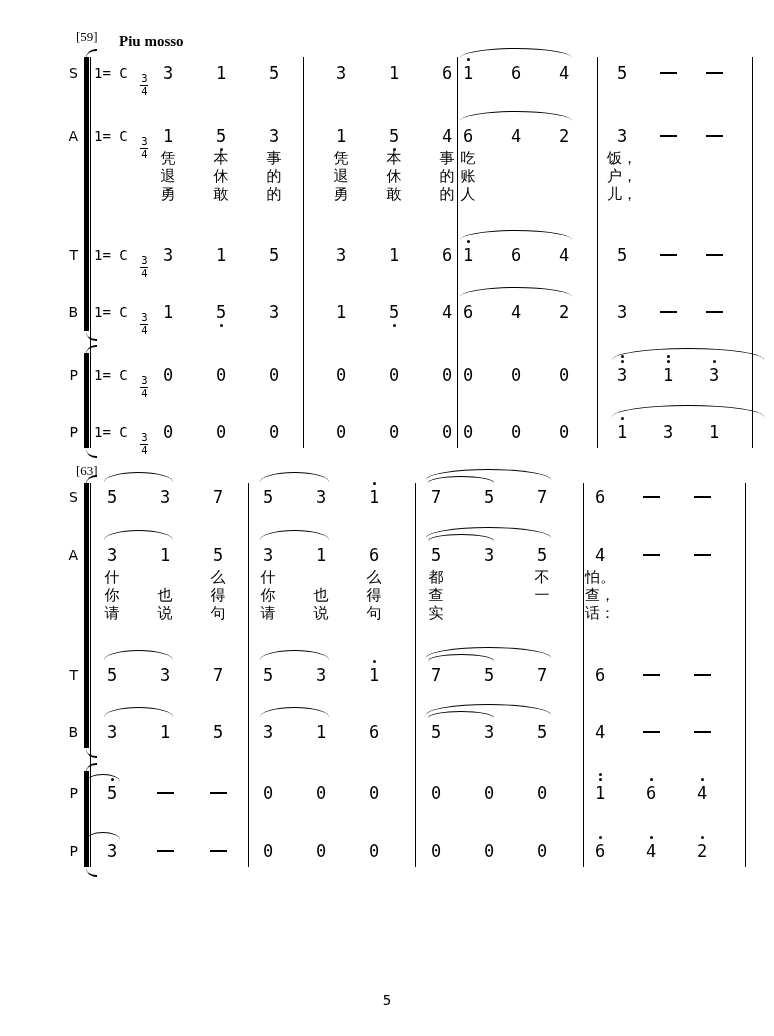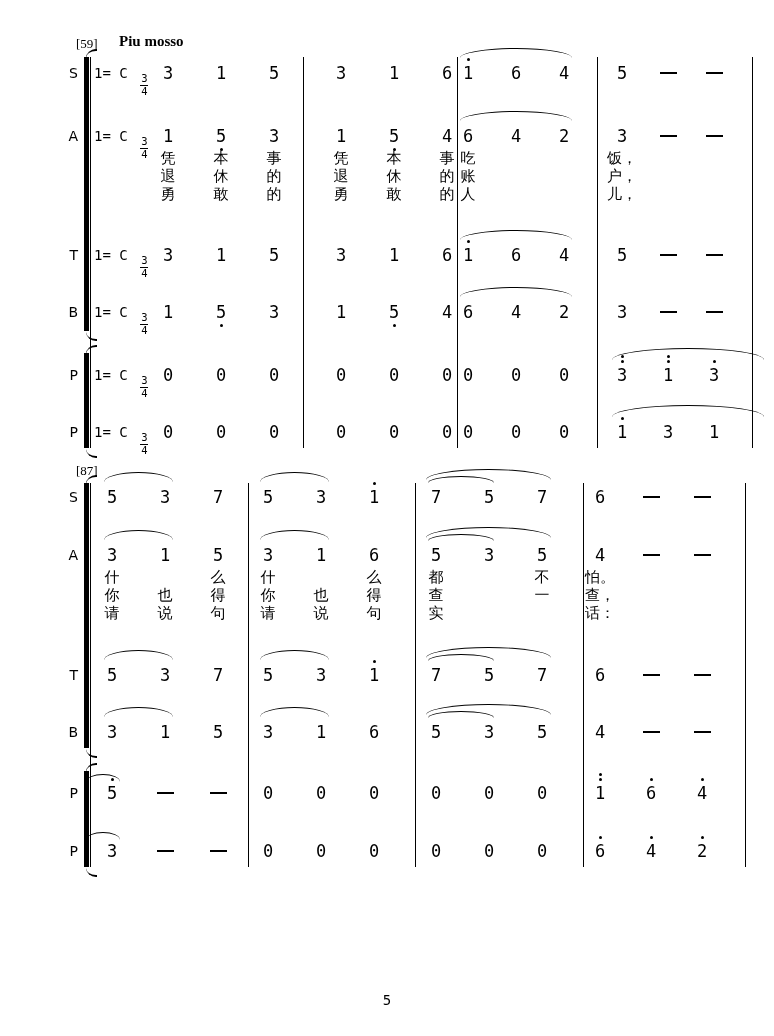--- a/index.html
+++ b/index.html
@@ -32,23 +32,23 @@
   .hook-b{position:absolute;width:11px;height:9px;border-bottom:2px solid #000;
     border-bottom-left-radius:10px 9px;}
   .slur{position:absolute;border-top:1.6px solid #000;
     border-top-left-radius:50% 100%;border-top-right-radius:50% 100%;}
   .lyric{position:absolute;width:44px;margin-left:-22px;text-align:center;
     font-size:15px;height:18px;line-height:18px;white-space:nowrap;}
 </style>
 </head>
 <body>
 
-<div class="mark" style="left:76px;top:36px">[59]</div>
+<div class="mark" style="left:76px;top:29px">[59]</div>
 <div class="tempo" style="left:119px;top:33px">Piu mosso</div>
-<div class="mark" style="left:76px;top:463px">[87]</div>
+<div class="mark" style="left:76px;top:463px">[63]</div>
 <div id="score">
     <div class="" style="position: absolute; left: 0px; top: 0px;">
       <div class="leftline" style="left: 90px; top: 57px; height: 391px;"></div>
       <div class="bracket" style="left: 84px; top: 57px; height: 274px;"></div>
       <div class="hook-t" style="left: 86px; top: 49px;"></div>
       <div class="hook-b" style="left: 86px; top: 330px;"></div>
       <div class="bracket" style="left: 84px; top: 353px; height: 95px;"></div>
       <div class="hook-t" style="left: 86px; top: 345px;"></div>
       <div class="hook-b" style="left: 86px; top: 447px;"></div>
       <div class="barline" style="left: 303px; top: 57px; height: 391px;"></div>

